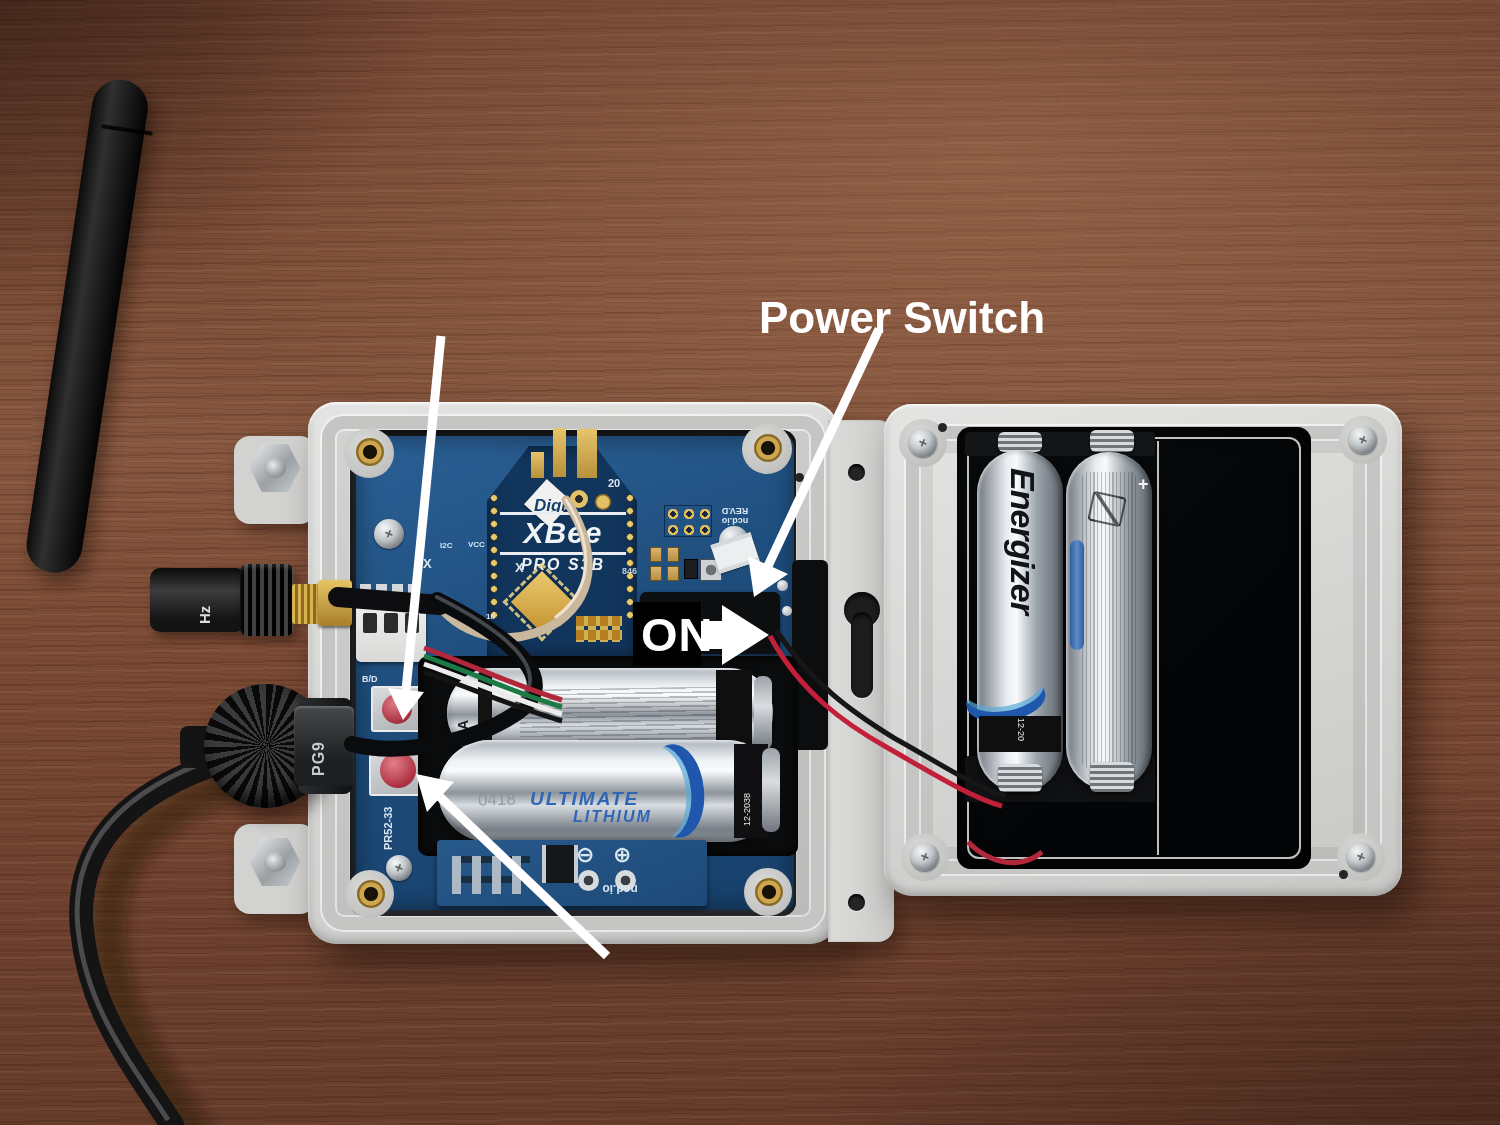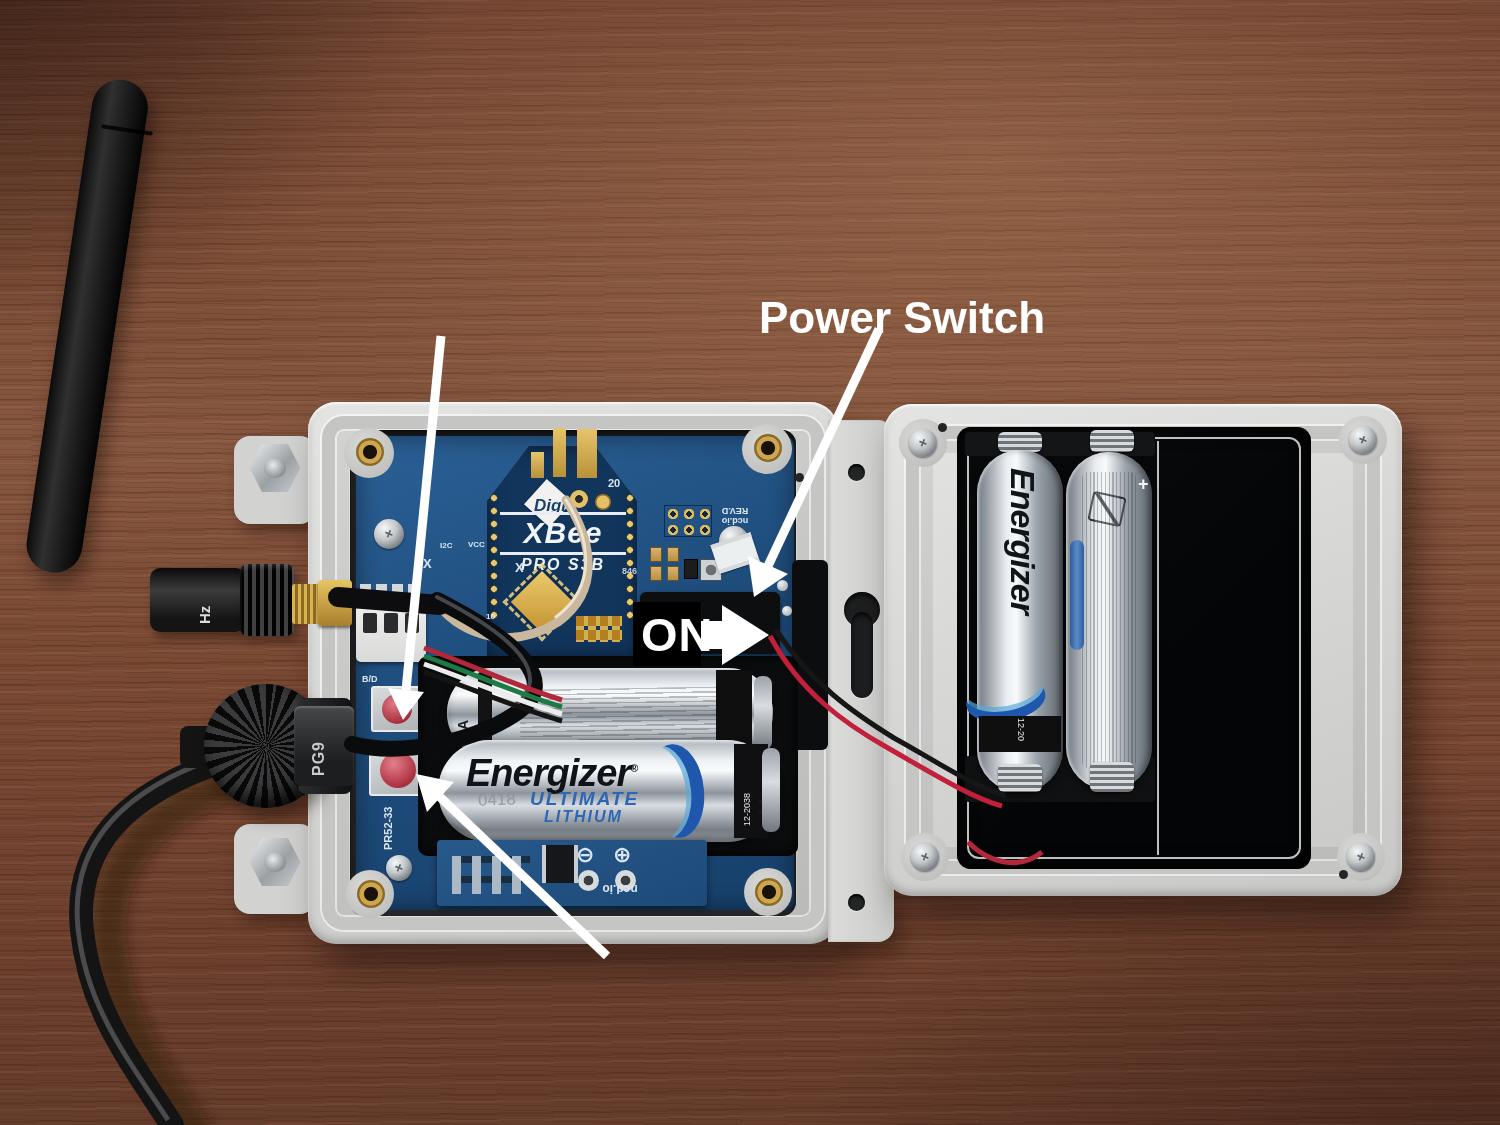--- a/index.html
+++ b/index.html
@@ -151,26 +151,23 @@
   <div class="abs" style="left:418px;top:656px;width:380px;height:200px;background:#0b0c0d;border-radius:10px;box-shadow:inset 0 0 14px #000;"></div>
   <div class="abs battH" style="left:447px;top:668px;width:326px;height:90px;border-radius:45px;"></div>
   <div class="abs fineprintH" style="left:520px;top:688px;width:218px;height:52px;transform:rotate(-1deg);"></div>
   <div class="abs" style="left:478px;top:672px;width:14px;height:82px;background:#131314;border-radius:3px;"></div>
   <div class="abs rotm90" style="left:455px;top:740px;width:62px;font-size:14px;font-weight:bold;color:#1a1c1f;">AA</div>
   <div class="abs" style="left:716px;top:670px;width:36px;height:86px;background:#0f0f10;"></div>
   <div class="abs" style="left:754px;top:676px;width:18px;height:74px;border-radius:8px;background:linear-gradient(180deg,#9ca2a8,#d9dde1 40%,#70767d);"></div>
 
   <div class="abs battH" style="left:438px;top:740px;width:340px;height:102px;border-radius:51px;"></div>
   <div class="abs" style="left:478px;top:790px;font-size:17px;color:#8a9096;transform:rotate(-2deg);opacity:.8;">0418</div>
-  <div class="abs" style="left:466px;top:752px;font-size:38px;font-weight:bold;font-style:italic;color:#10141a;letter-spacing:-1px;">
-    <span>Energizer</span><span style="font-size:11px;font-style:normal;vertical-align:super;">®</span>
-  </div>
   <div class="abs" style="left:648px;top:744px;width:56px;height:94px;border-radius:50%;box-shadow:inset -13px 0 0 #1e57ab, inset -18px 0 0 rgba(88,170,216,.7);transform:rotate(-6deg);"></div>
   <div class="abs" style="left:530px;top:788px;font-size:19px;font-weight:bold;font-style:italic;color:#2e66b5;letter-spacing:2px;">ULTIMATE</div>
-  <div class="abs" style="left:544px;top:808px;font-size:16px;font-weight:bold;font-style:italic;color:#2e66b5;letter-spacing:2px;">LITHIUM</div>
+  <div class="abs" style="left:573px;top:808px;font-size:16px;font-weight:bold;font-style:italic;color:#2e66b5;letter-spacing:2px;">LITHIUM</div>
   <div class="abs" style="left:734px;top:744px;width:34px;height:94px;background:#101012;"></div>
   <div class="abs rotm90" style="left:742px;top:826px;width:80px;font-size:9px;color:#e8e8e8;">12-2038</div>
   <div class="abs rotm90" style="left:755px;top:818px;width:46px;font-size:15px;font-weight:bold;color:#16181b;">AA</div>
   <div class="abs" style="left:762px;top:748px;width:18px;height:84px;border-radius:8px;background:linear-gradient(180deg,#9ca2a8,#d9dde1 40%,#70767d);"></div>
 
   <div class="abs" style="left:437px;top:840px;width:270px;height:66px;background:linear-gradient(160deg,#27598b,#1d4a78);border-radius:4px;box-shadow:0 3px 6px rgba(0,0,0,.5);"></div>
   <div class="abs" style="left:542px;top:845px;width:36px;height:38px;background:#15171a;border-left:4px solid #c8ccd0;border-right:4px solid #c8ccd0;"></div>
   <div class="abs" style="left:452px;top:856px;width:78px;height:38px;background-image:repeating-linear-gradient(90deg,#cfd3d6 0 9px,rgba(0,0,0,0) 9px 20px),repeating-linear-gradient(180deg,rgba(20,24,28,.8) 0 7px,rgba(0,0,0,0) 7px 20px);opacity:.8;"></div>
   <div class="abs silk" style="left:576px;top:842px;font-size:22px;">⊖</div>
   <div class="abs silk" style="left:613px;top:842px;font-size:22px;">⊕</div>

